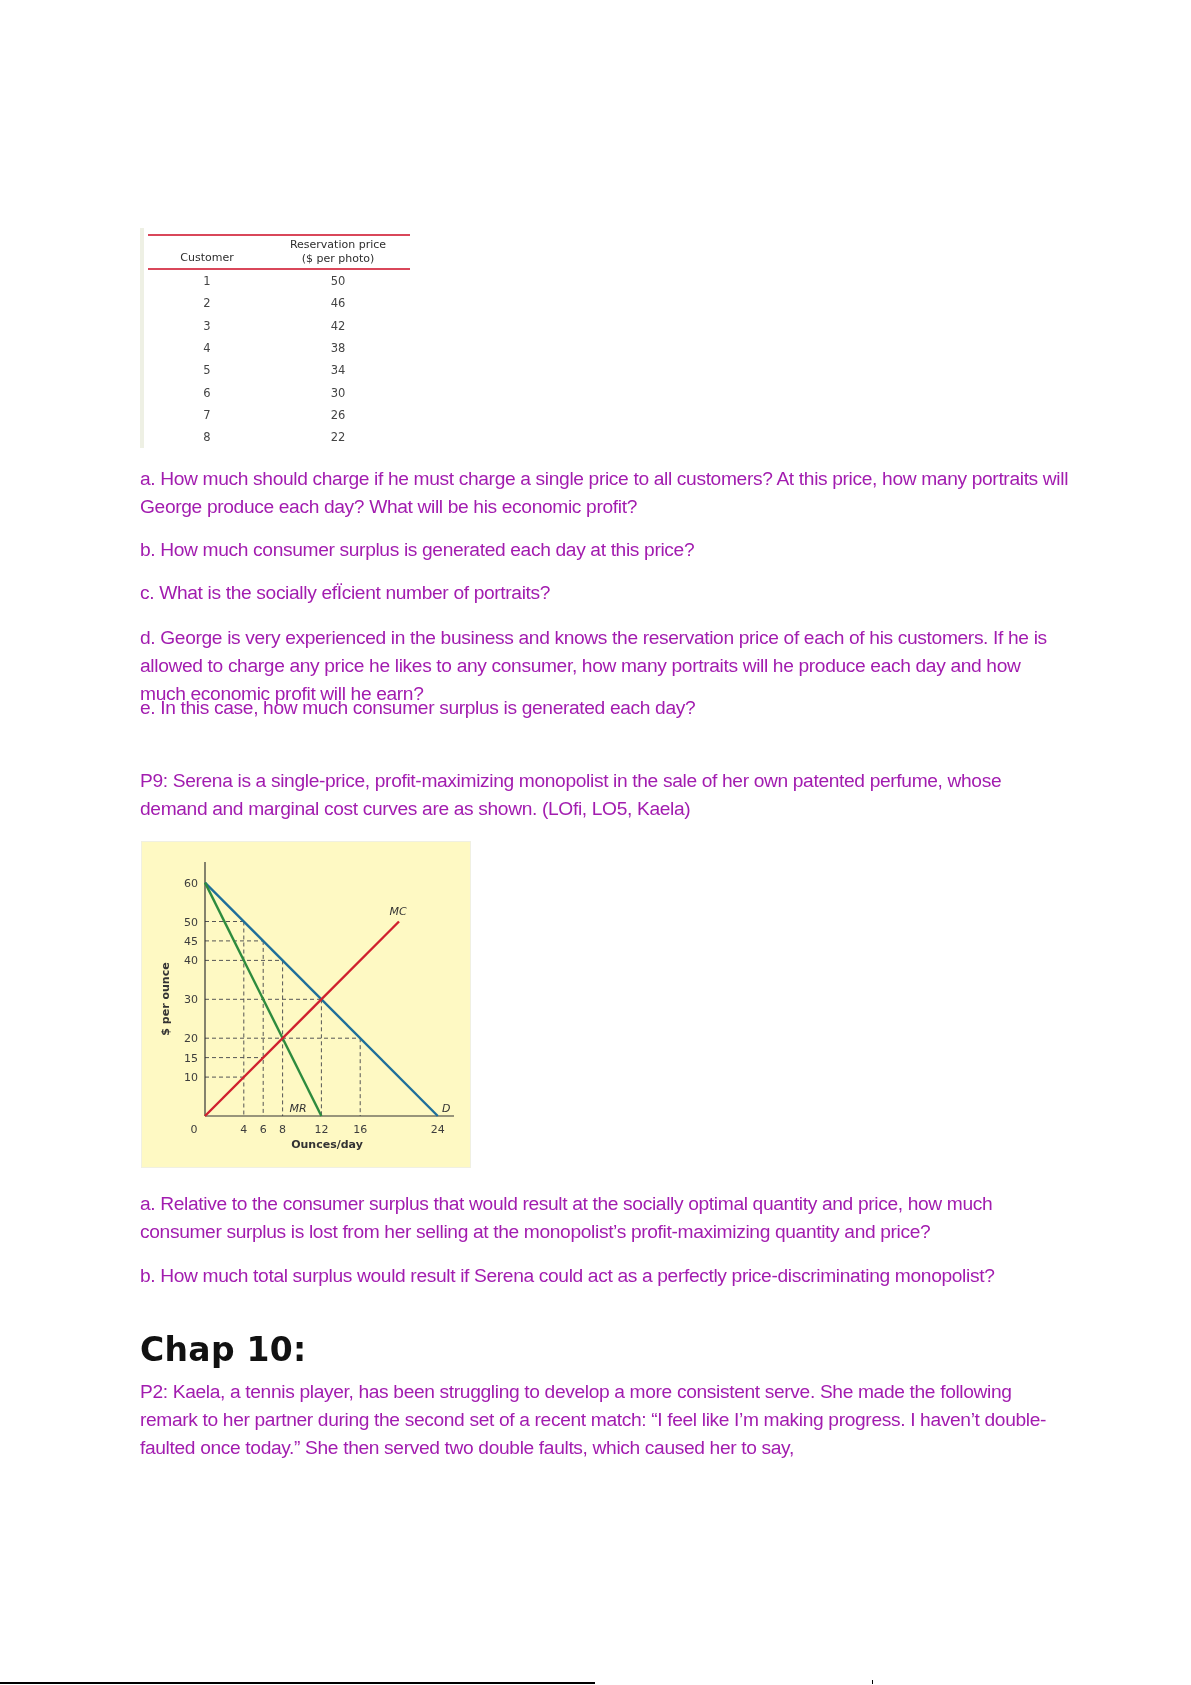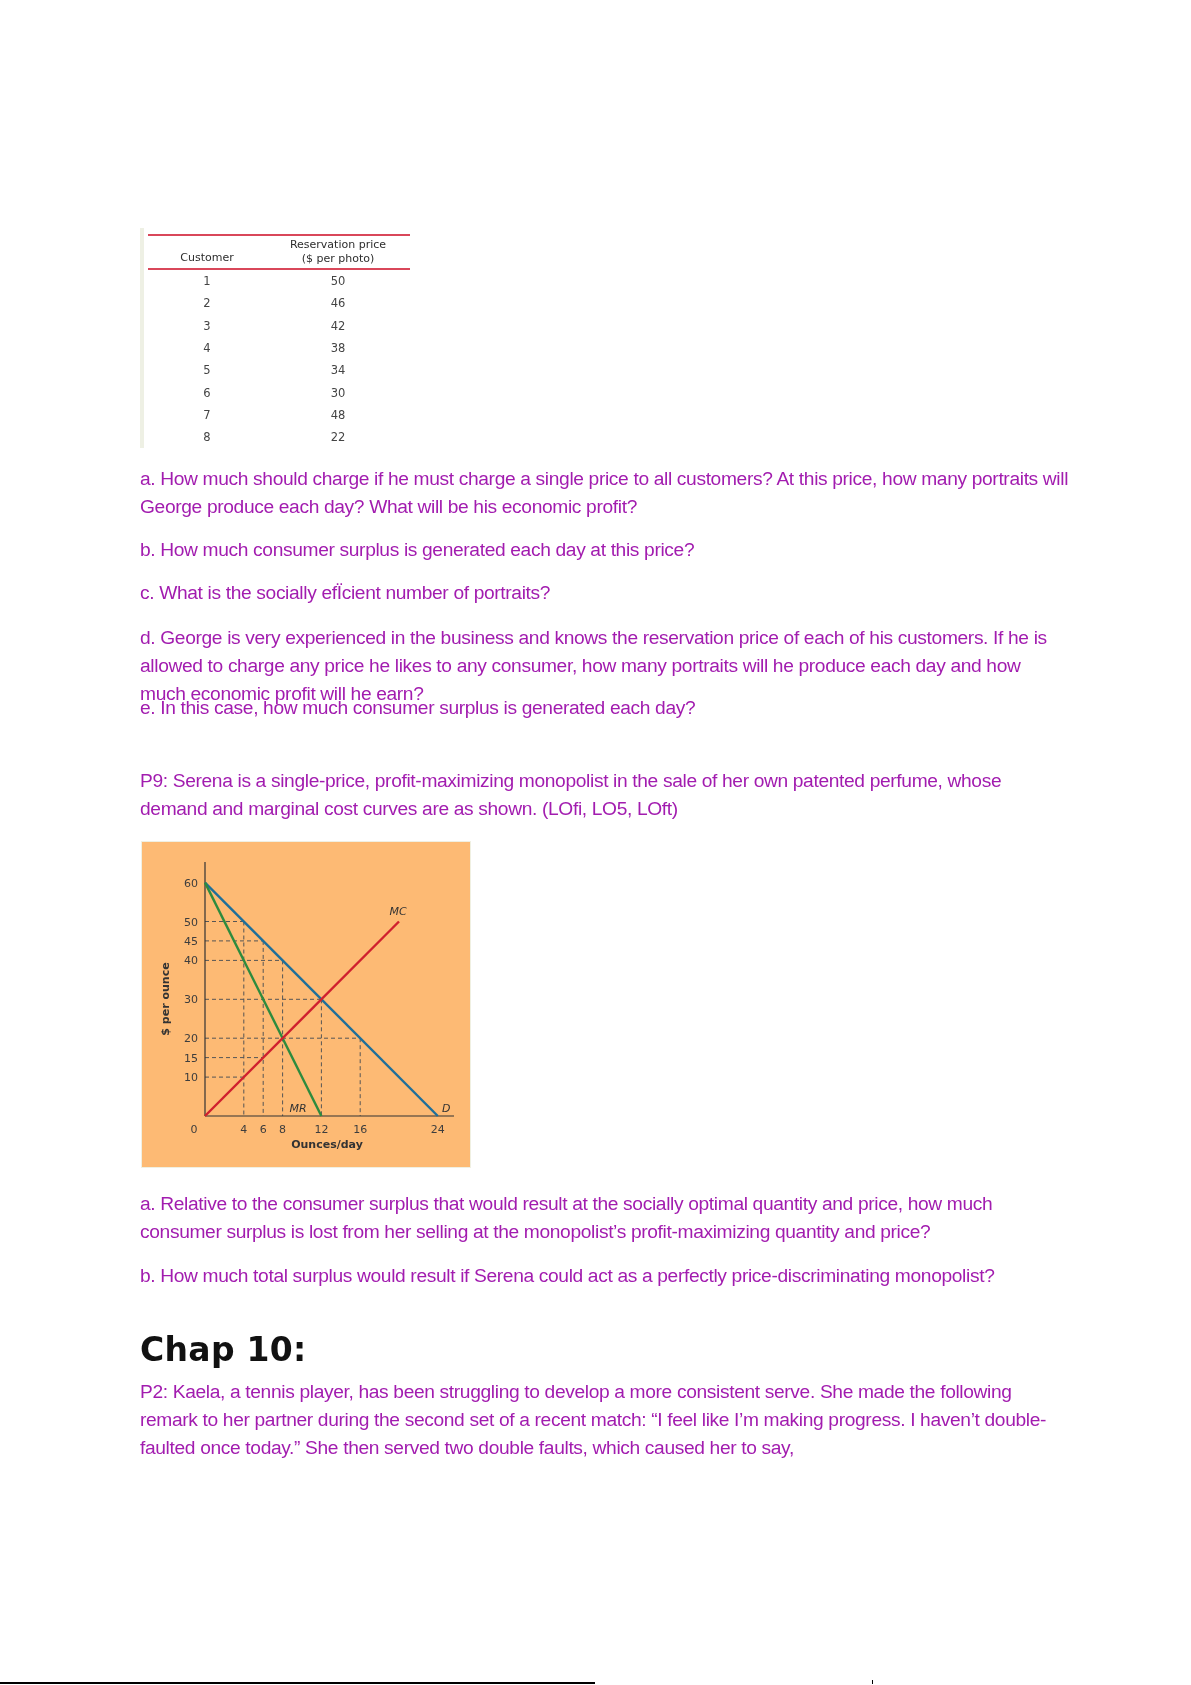--- a/index.html
+++ b/index.html
@@ -19,21 +19,21 @@
   .rp-table th.c1 { vertical-align: bottom; padding-bottom: 3px; }
 
   
   .para { position: absolute; left: 140px; width: 930px; font-size: 19.2px; line-height: 28px;
           color: #a21caf; letter-spacing: -0.35px; }
   .heading { position: absolute; left: 140px; font-family: "DejaVu Sans", sans-serif; font-weight: bold;
              font-size: 33px; color: #111; letter-spacing: 0.3px; }
 
   
   .chart-figure { position: absolute; left: 141px; top: 841px; width: 330px; height: 327px;
-                  background: #fdba74; border: 1px solid #f0f0e2; box-sizing: border-box; }
+                  background: #fef9c3; border: 1px solid #f0f0e2; box-sizing: border-box; }
   .chart-figure svg { position: absolute; left: 0; top: 0; }
   .tick { font-family: "DejaVu Sans", sans-serif; font-size: 11px; fill: #3d3d3d; }
   .axis-lbl { font-family: "DejaVu Sans", sans-serif; font-size: 11px; font-weight: bold; fill: #333; }
   .curve-lbl { font-family: "DejaVu Sans", sans-serif; font-size: 11px; font-style: italic; fill: #333; }
 
   .footer-line { position: absolute; left: 0; top: 1682px; width: 595px; height: 2px; background: #000; }
   .footer-mark { position: absolute; left: 872px; top: 1680px; width: 1px; height: 4px; background: #000; }
 </style>
 </head>
 <body>
@@ -71,37 +71,37 @@
         <tr>
             <td class="c1">5</td>
             <td>34</td>
           </tr>
         <tr>
             <td class="c1">6</td>
             <td>30</td>
           </tr>
         <tr>
             <td class="c1">7</td>
-            <td>48</td>
+            <td>26</td>
           </tr>
         <tr>
             <td class="c1">8</td>
             <td>22</td>
           </tr>
       </tbody>
     </table>
   </div>
 
   <div class="para" style="top:465px;">a. How much should charge if he must charge a single price to all customers? At this price, how many portraits will George produce each day? What will be his economic profit?</div>
   <div class="para" style="top:536px;">b. How much consumer surplus is generated each day at this price?</div>
   <div class="para" style="top:579px;">c. What is the socially efÏcient number of portraits?</div>
   <div class="para" style="top:624px;">d. George is very experienced in the business and knows the reservation price of each of his customers. If he is allowed to charge any price he likes to any consumer, how many portraits will he produce each day and how much economic profit will he earn?</div>
   <div class="para" style="top:694px;">e. In this case, how much consumer surplus is generated each day?</div>
 
-  <div class="para" style="top:767px;">P9: Serena is a single-price, profit-maximizing monopolist in the sale of her own patented perfume, whose demand and marginal cost curves are as shown. (LOfi, LO5, LOft)</div>
+  <div class="para" style="top:767px;">P9: Serena is a single-price, profit-maximizing monopolist in the sale of her own patented perfume, whose demand and marginal cost curves are as shown. (LOfi, LO5, Kaela)</div>
 
   <div class="chart-figure">
     <svg width="330" height="327" viewBox="0 0 330 327">
 
       <g stroke="#555" stroke-width="1" stroke-dasharray="4,3" fill="none">
         <line x1="63" y1="79.5" x2="101.8" y2="79.5"></line>
         <line x1="63" y1="98.9" x2="121.2" y2="98.9"></line>
         <line x1="63" y1="118.4" x2="140.6" y2="118.4"></line>
         <line x1="63" y1="157.3" x2="179.4" y2="157.3"></line>
         <line x1="63" y1="196.2" x2="218.2" y2="196.2"></line>

